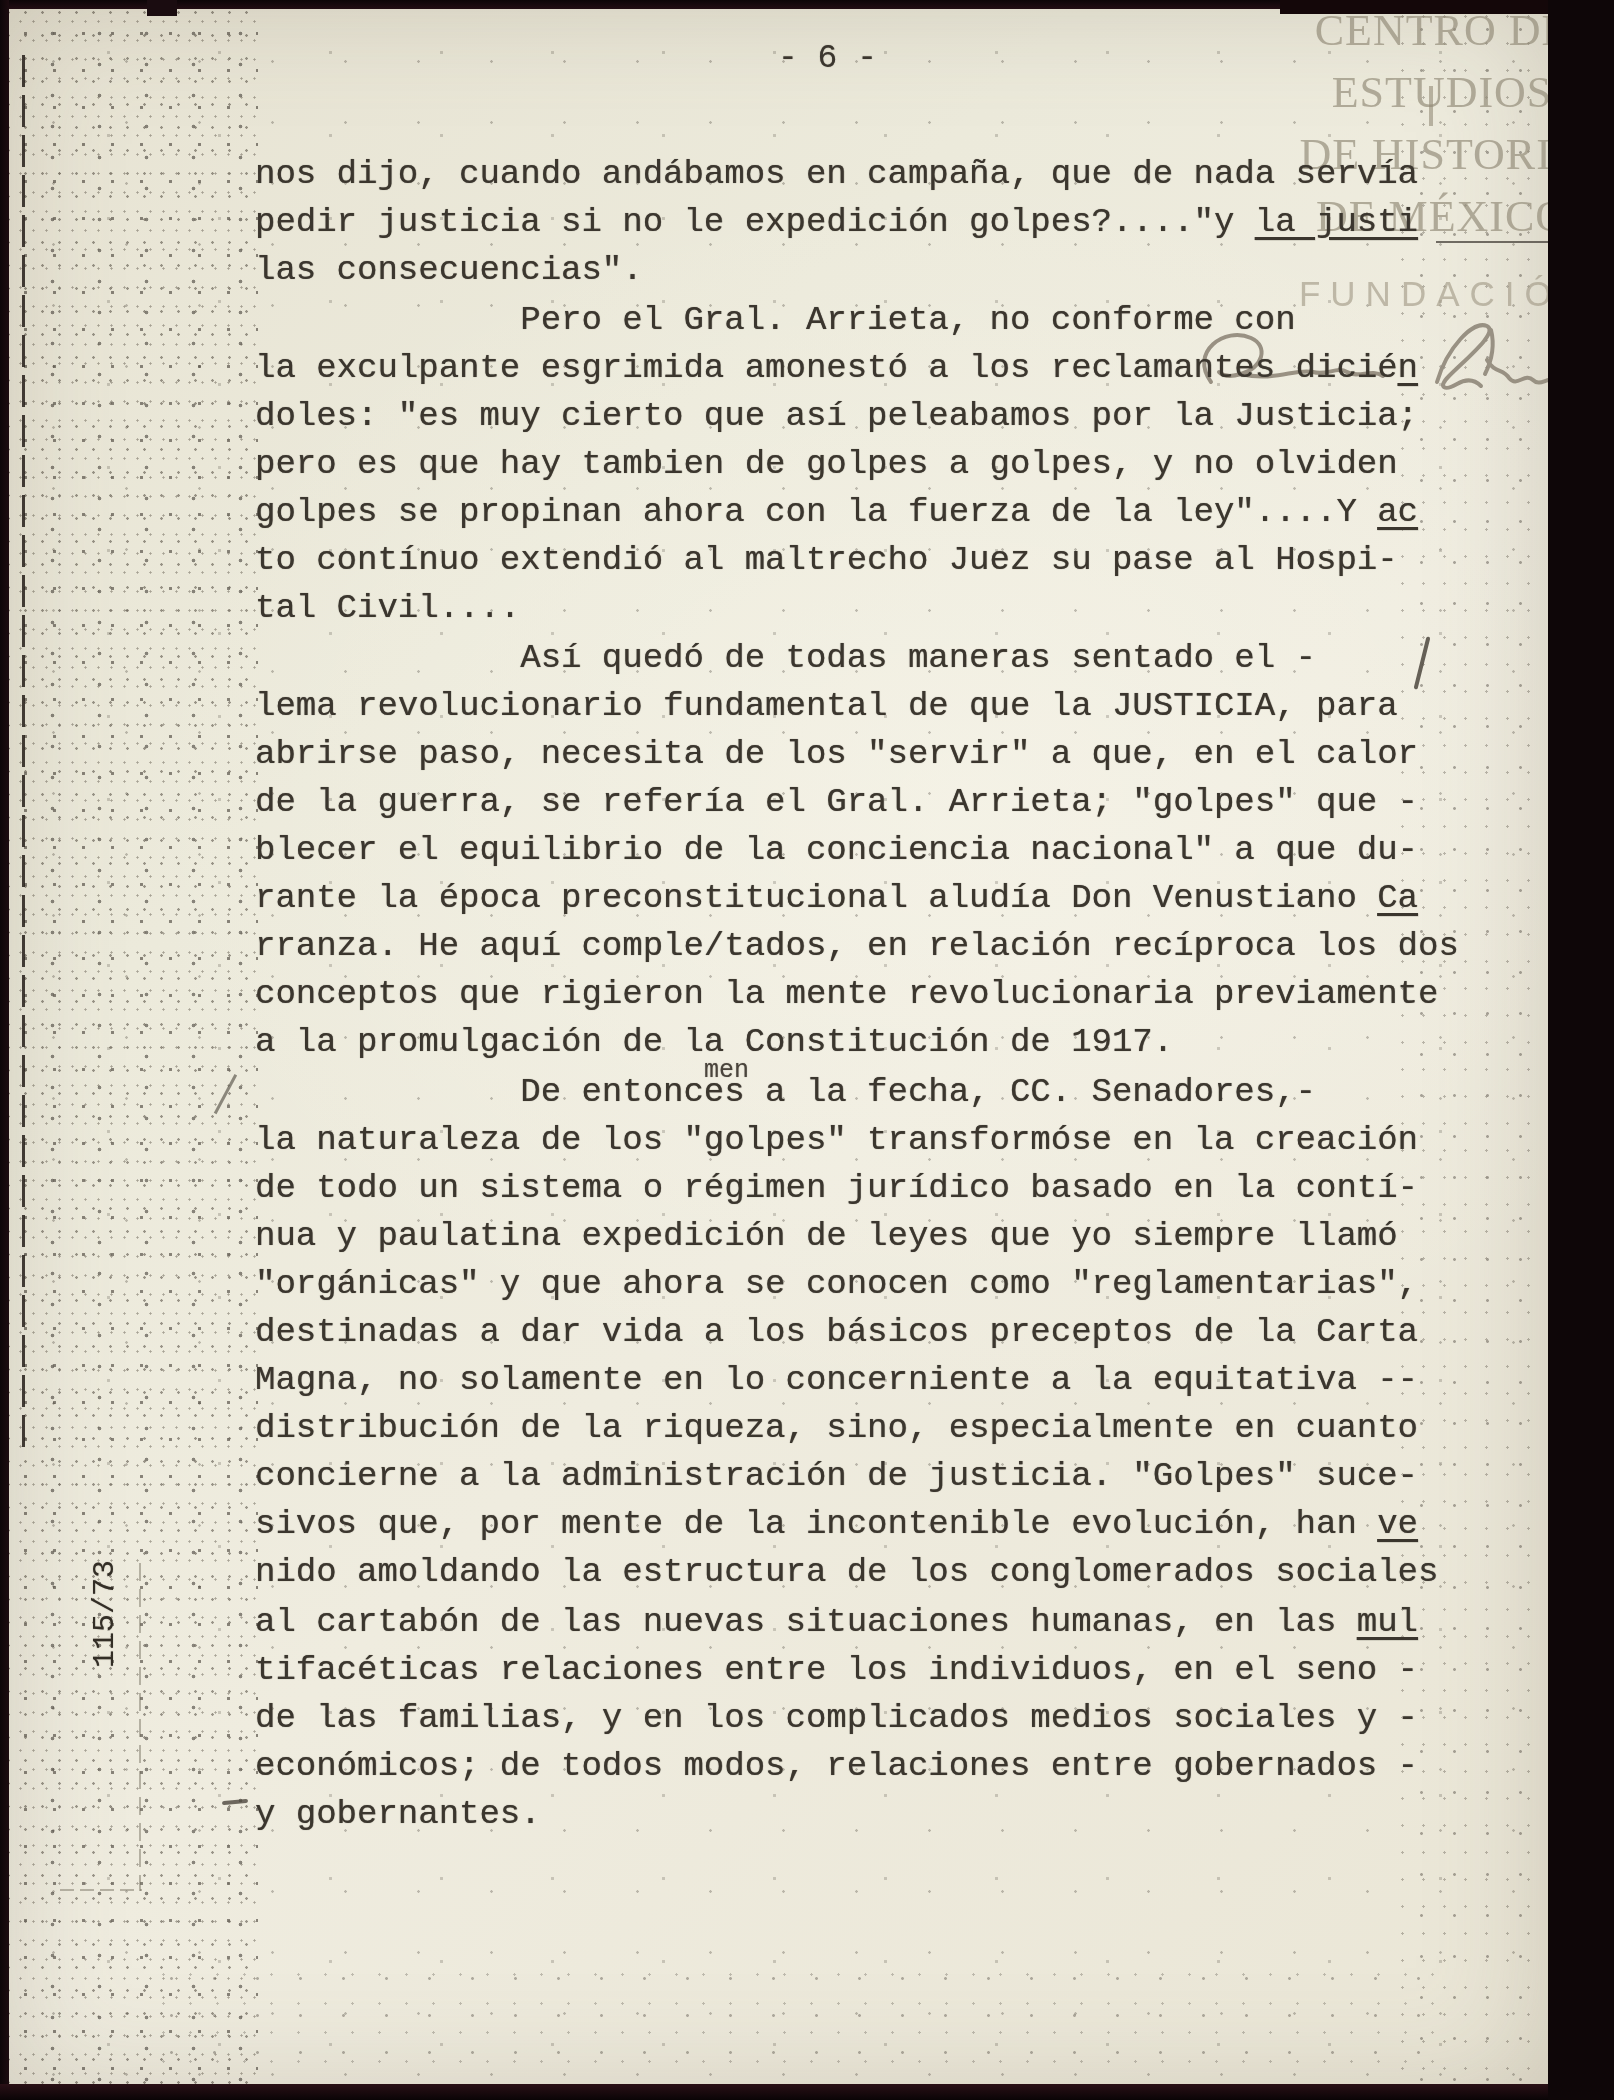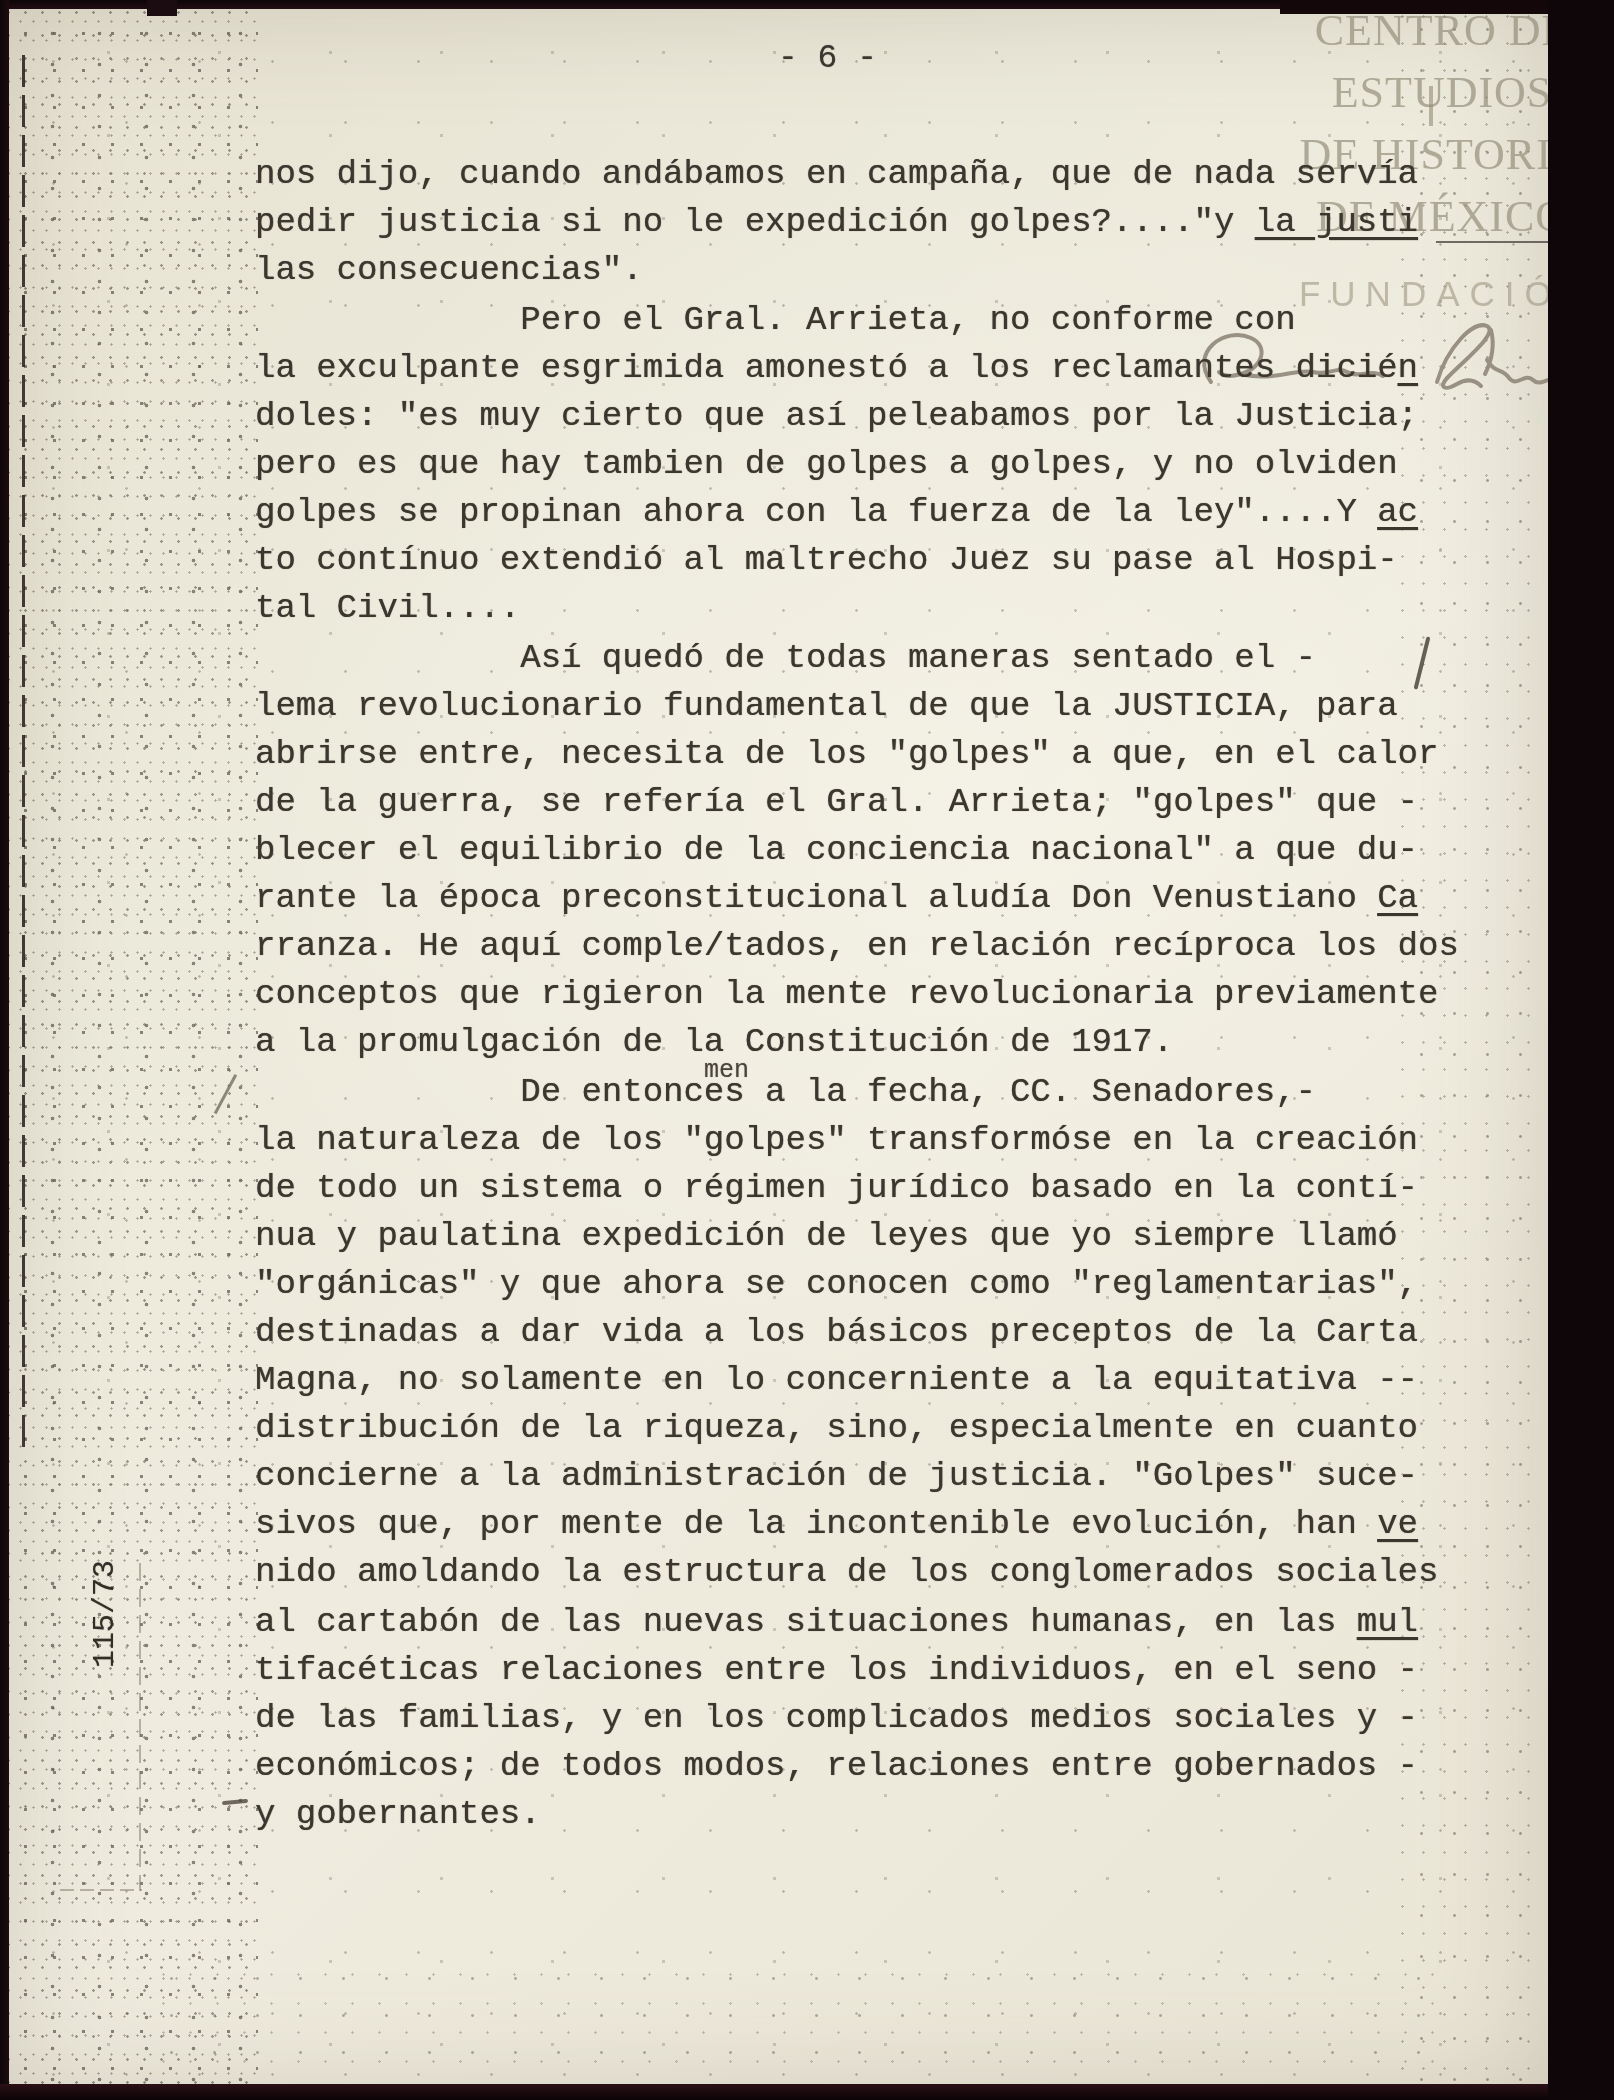--- a/index.html
+++ b/index.html
@@ -122,21 +122,21 @@
       <div class="tline">las consecuencias".</div>
       <div class="tline para">             Pero el Gral. Arrieta, no conforme con</div>
       <div class="tline"><span>la exculpante esgrimida amonestó a los reclamantes dicié</span><span class="uend">n</span></div>
       <div class="tline">doles: "es muy cierto que así peleabamos por la Justicia;</div>
       <div class="tline">pero es que hay tambien de golpes a golpes, y no olviden</div>
       <div class="tline"><span>golpes se propinan ahora con la fuerza de la ley"....Y </span><span class="uend">ac</span></div>
       <div class="tline">to contínuo extendió al maltrecho Juez su pase al Hospi-</div>
       <div class="tline">tal Civil....</div>
       <div class="tline para">             Así quedó de todas maneras sentado el -</div>
       <div class="tline">lema revolucionario fundamental de que la JUSTICIA, para</div>
-      <div class="tline">abrirse entre, necesita de los "golpes" a que, en el calor</div>
+      <div class="tline">abrirse paso, necesita de los "servir" a que, en el calor</div>
       <div class="tline">de la guerra, se refería el Gral. Arrieta; "golpes" que -</div>
       <div class="tline">blecer el equilibrio de la conciencia nacional" a que du-</div>
       <div class="tline"><span>rante la época preconstitucional aludía Don Venustiano </span><span class="uend">Ca</span></div>
       <div class="tline">rranza. He aquí comple/tados, en relación recíproca los dos</div>
       <div class="tline">conceptos que rigieron la mente revolucionaria previamente</div>
       <div class="tline">a la promulgación de la Constitución de 1917.</div>
       <div class="tline para">             De entonces a la fecha, CC. Senadores,-</div>
       <div class="tline">la naturaleza de los "golpes" transformóse en la creación</div>
       <div class="tline">de todo un sistema o régimen jurídico basado en la contí-</div>
       <div class="tline">nua y paulatina expedición de leyes que yo siempre llamó</div>

